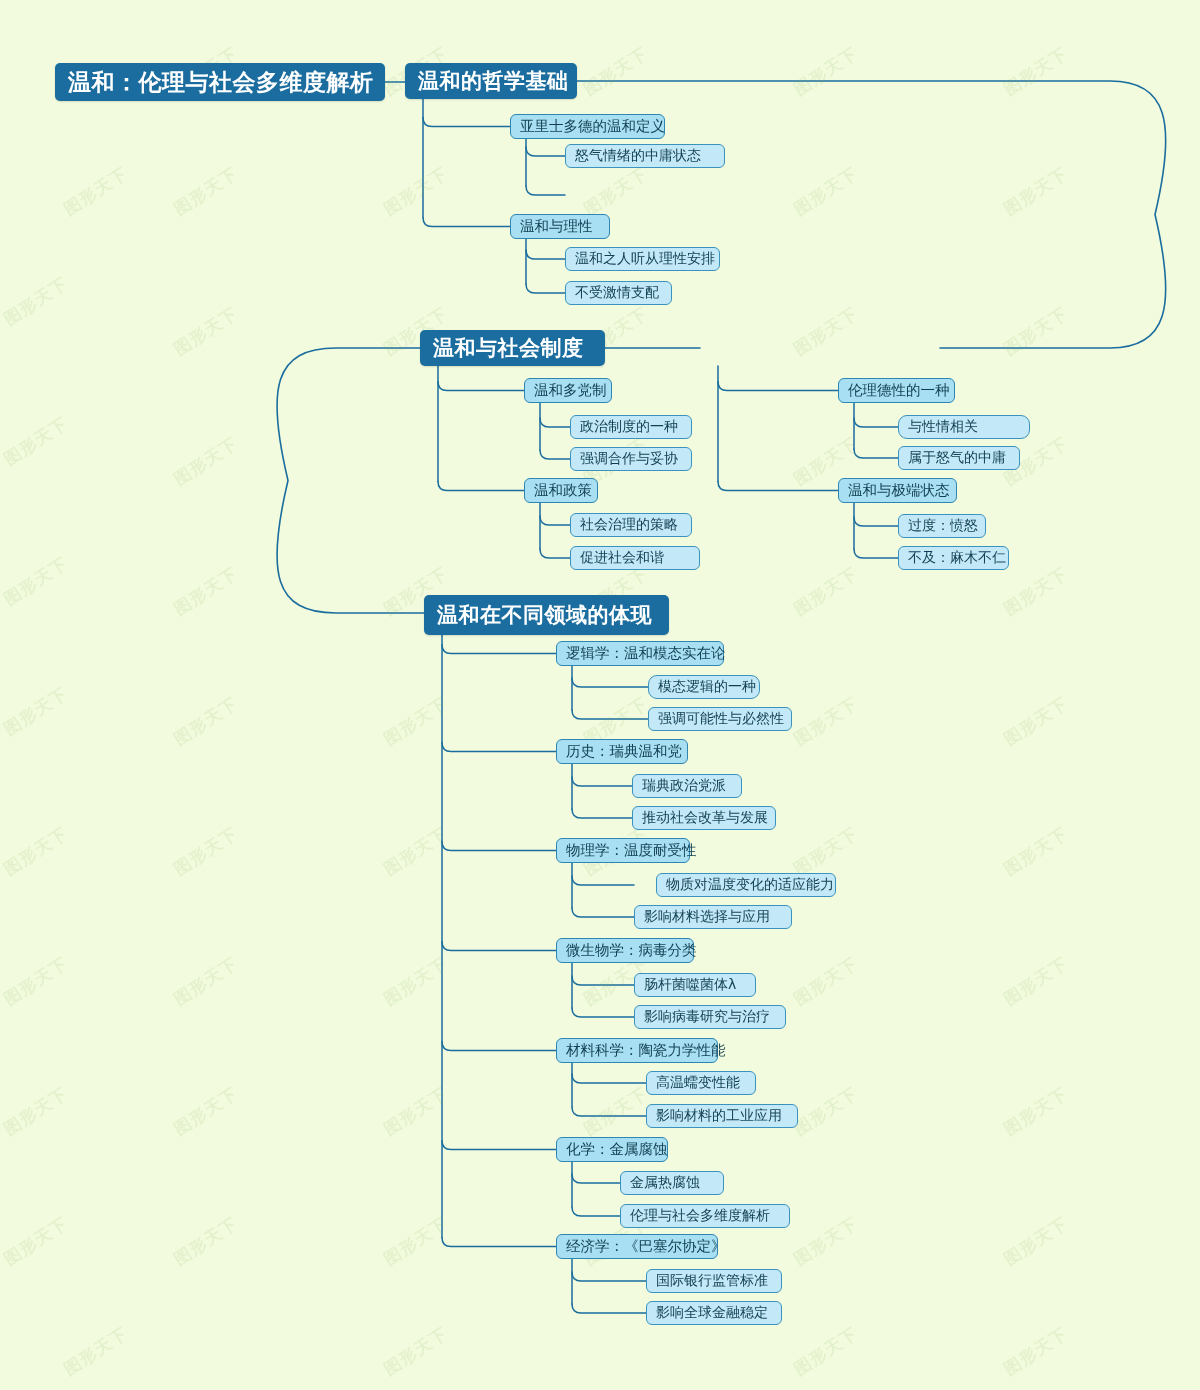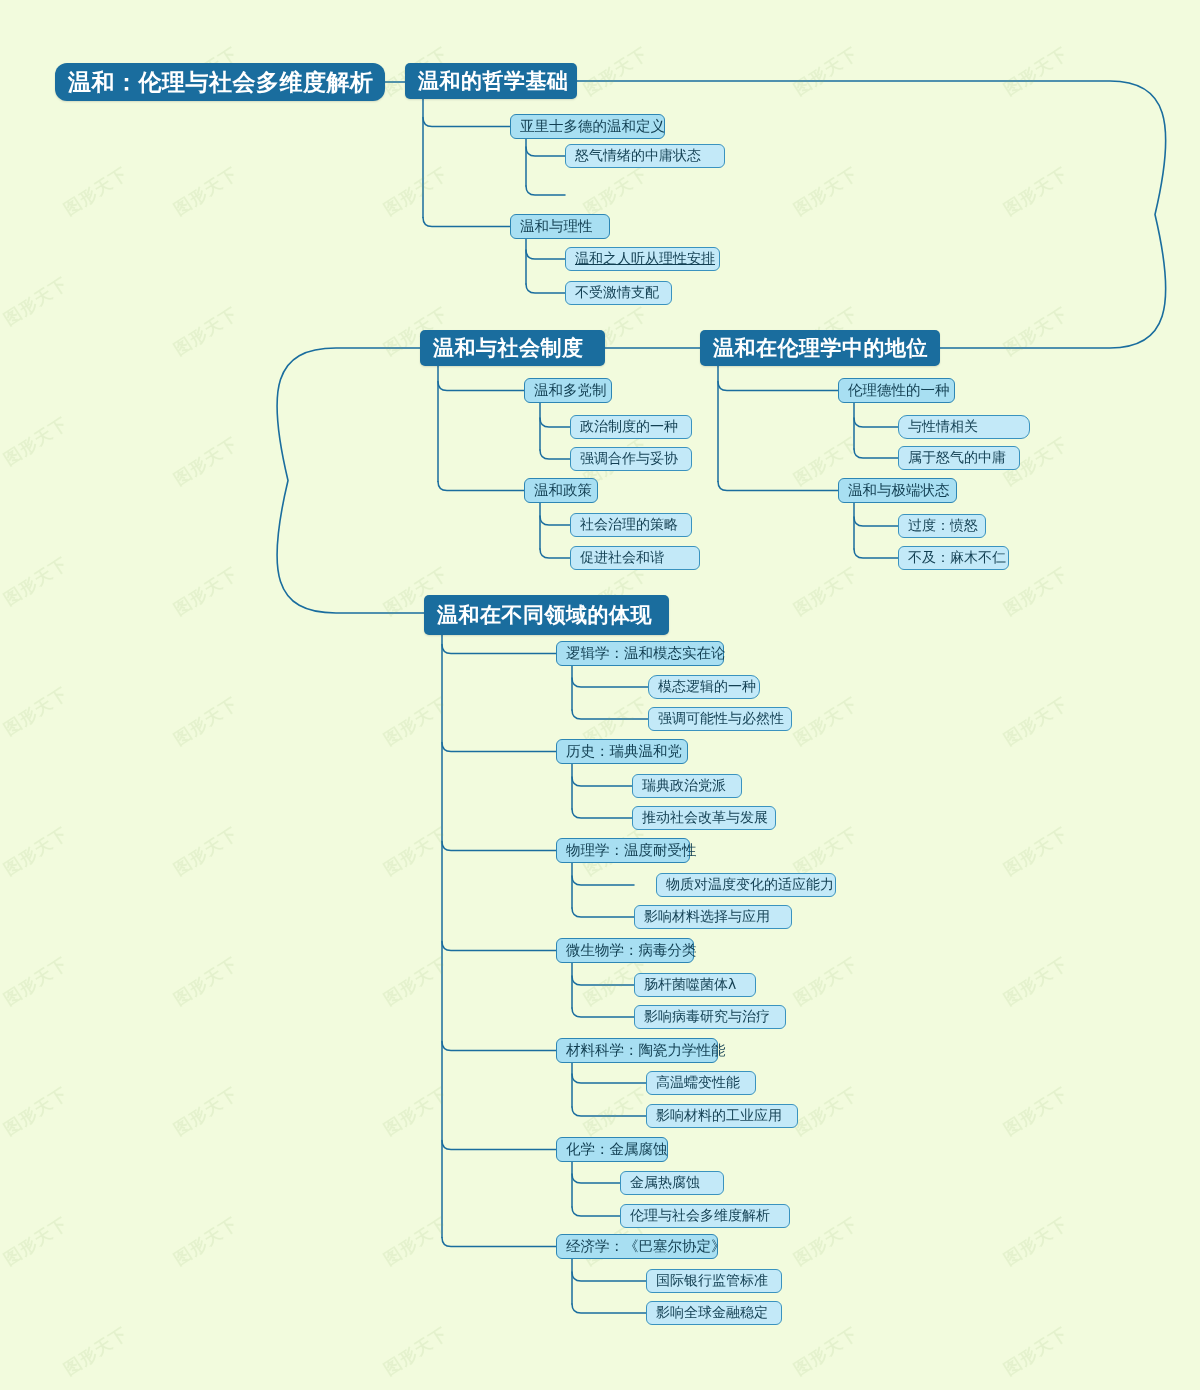--- a/index.html
+++ b/index.html
@@ -18,21 +18,21 @@
   .node{
     position:absolute;box-sizing:border-box;white-space:nowrap;
     display:flex;align-items:center;
   }
   
   .n-root,.n-b1{
     background:#1a6d9e;color:#ffffff;border-radius:5px;
     font-weight:700;padding:0 13px;letter-spacing:.5px;
     box-shadow:0 1px 2px rgba(0,0,0,.13);
   }
-  .n-root{font-size:23px;height:38px;border-radius:12px;}
+  .n-root{font-size:23px;height:38px;}
   .n-b1{font-size:21px;height:36px;}
   
   .n-l2{
     background:#a8dff2;color:#123f52;border:1.6px solid #2d86b4;
     border-radius:6px;font-size:14.5px;height:25px;padding:0 9px;
   }
   
   .n-l3{
     background:#c3e9f8;color:#123f52;border:1.6px solid #3a93bf;
     border-radius:6px;font-size:14px;height:24px;padding:0 9px;
@@ -161,27 +161,26 @@
     <div class="wm" style="left: 380px; top: 1230px;">图形天下</div>
     <div class="wm" style="left: 580px; top: 1230px;">图形天下</div>
     <div class="wm" style="left: 790px; top: 1230px;">图形天下</div>
     <div class="wm" style="left: 1000px; top: 1230px;">图形天下</div>
     <div class="wm" style="left: 60px; top: 1340px;">图形天下</div>
     <div class="wm" style="left: 380px; top: 1340px;">图形天下</div>
     <div class="wm" style="left: 790px; top: 1340px;">图形天下</div>
     <div class="wm" style="left: 1000px; top: 1340px;">图形天下</div>
     <div class="node n-root" style="left: 55px; top: 63px; width: 330px; height: 38px;">温和：伦理与社会多维度解析</div>
     <div class="node n-b1" style="left: 405px; top: 63px; width: 172px; height: 36px;">温和的哲学基础</div>
-    <div class="node n-b1" style="left: 700px; top: 330px; width: 240px; height: 36px;">温和在伦理学中的地位</div>
     <div class="node n-b1" style="left: 420px; top: 330px; width: 185px; height: 36px;">温和与社会制度</div>
     <div class="node n-b1" style="left: 424px; top: 595px; width: 245px; height: 40px;">温和在不同领域的体现</div>
     <div class="node n-l2" style="left: 510px; top: 114px; width: 155px; height: 25px;">亚里士多德的温和定义</div>
     <div class="node n-l3" style="left: 565px; top: 144px; width: 160px; height: 24px;">怒气情绪的中庸状态</div>
     <div class="node n-l2" style="left: 510px; top: 214px; width: 100px; height: 25px;">温和与理性</div>
-    <div class="node n-l3" style="left: 565px; top: 247px; width: 155px; height: 24px; text-decoration: underline;">温和之人听从理性安排</div>
+    <div class="node n-l3" style="left: 565px; top: 247px; width: 155px; height: 24px;">温和之人听从理性安排</div>
     <div class="node n-l3" style="left: 565px; top: 281px; width: 107px; height: 24px;">不受激情支配</div>
     <div class="node n-l2" style="left: 838px; top: 378px; width: 117px; height: 25px;">伦理德性的一种</div>
     <div class="node n-l3" style="left: 898px; top: 415px; width: 132px; height: 24px; border-radius: 9px;">与性情相关</div>
     <div class="node n-l3" style="left: 898px; top: 446px; width: 122px; height: 24px;">属于怒气的中庸</div>
     <div class="node n-l2" style="left: 838px; top: 478px; width: 119px; height: 25px;">温和与极端状态</div>
     <div class="node n-l3" style="left: 898px; top: 514px; width: 88px; height: 24px;">过度：愤怒</div>
     <div class="node n-l3" style="left: 898px; top: 546px; width: 111px; height: 24px;">不及：麻木不仁</div>
     <div class="node n-l2" style="left: 524px; top: 378px; width: 88px; height: 25px;">温和多党制</div>
     <div class="node n-l3" style="left: 570px; top: 415px; width: 122px; height: 24px;">政治制度的一种</div>
     <div class="node n-l3" style="left: 570px; top: 447px; width: 122px; height: 24px;">强调合作与妥协</div>

